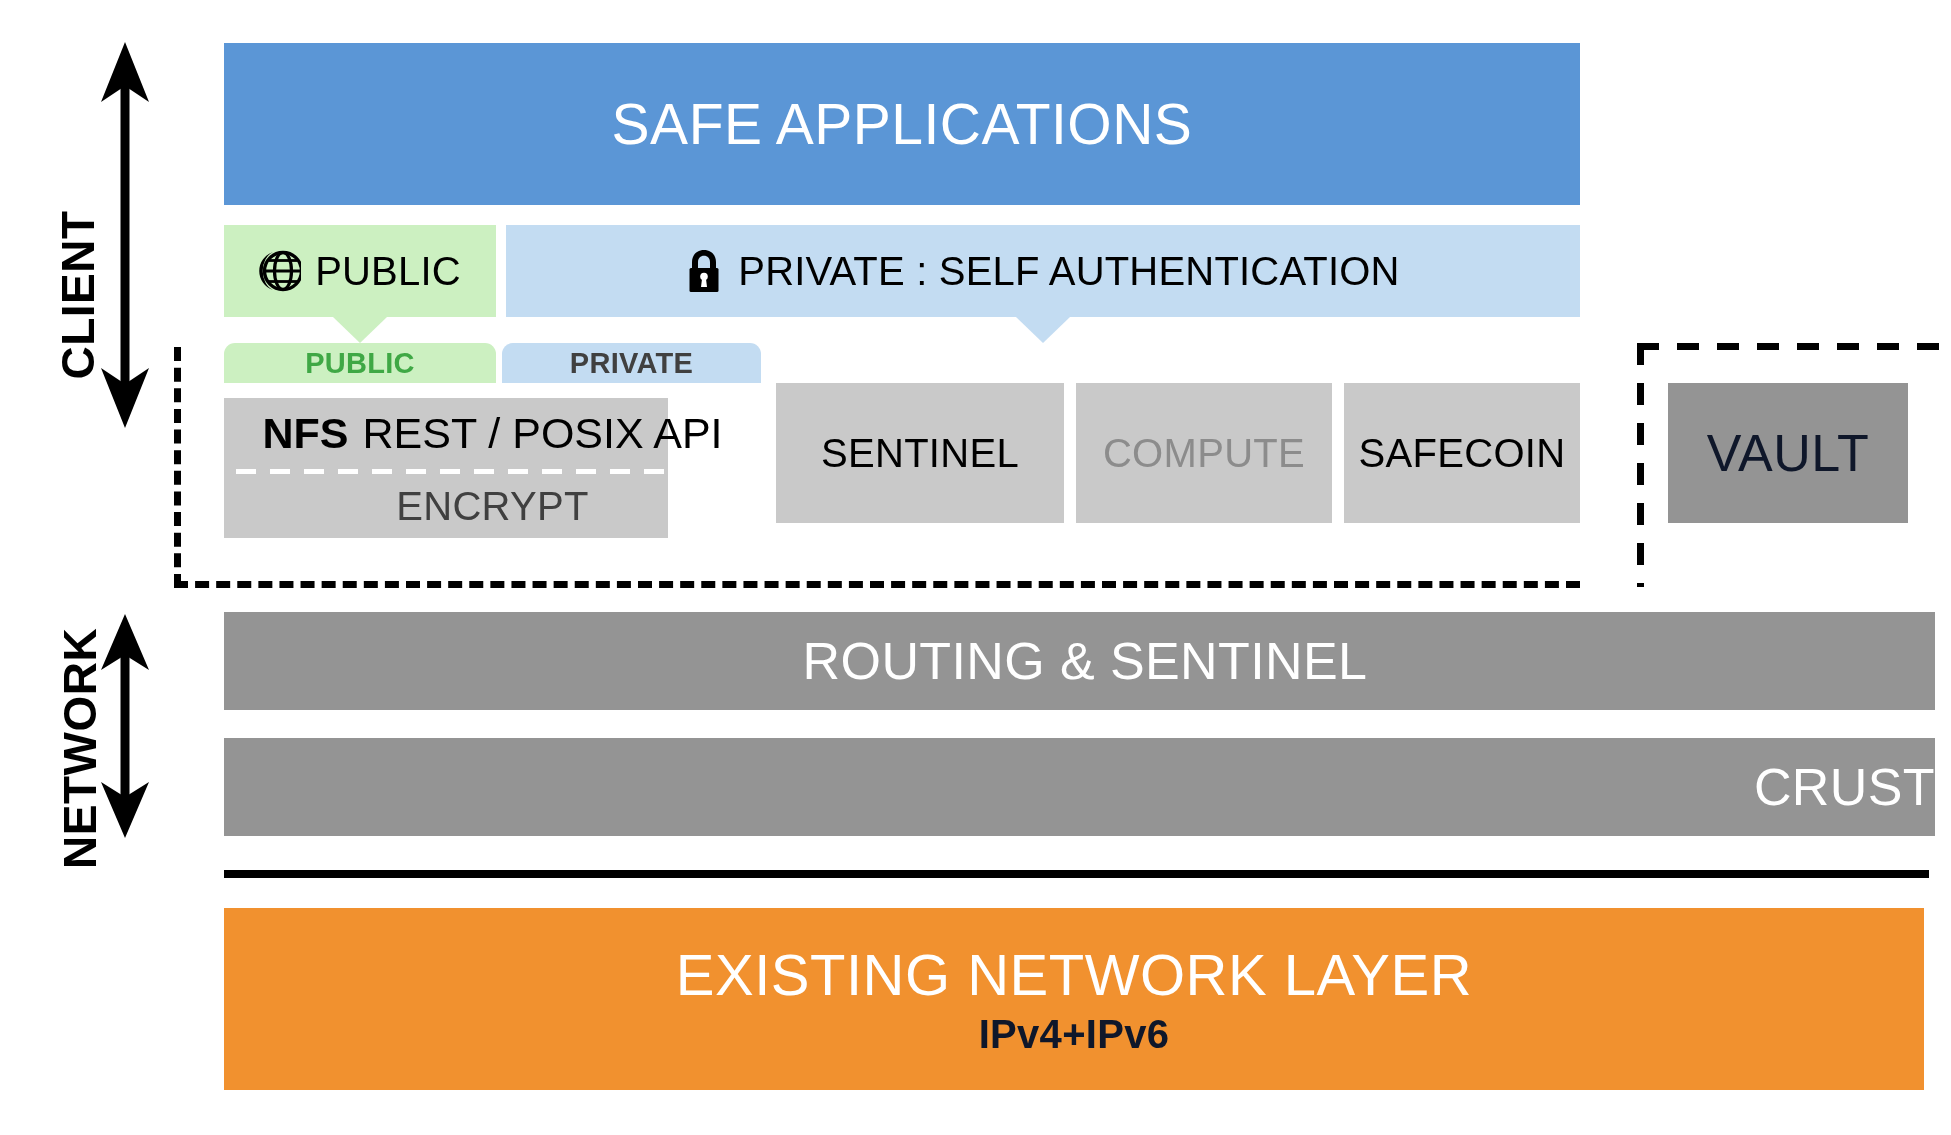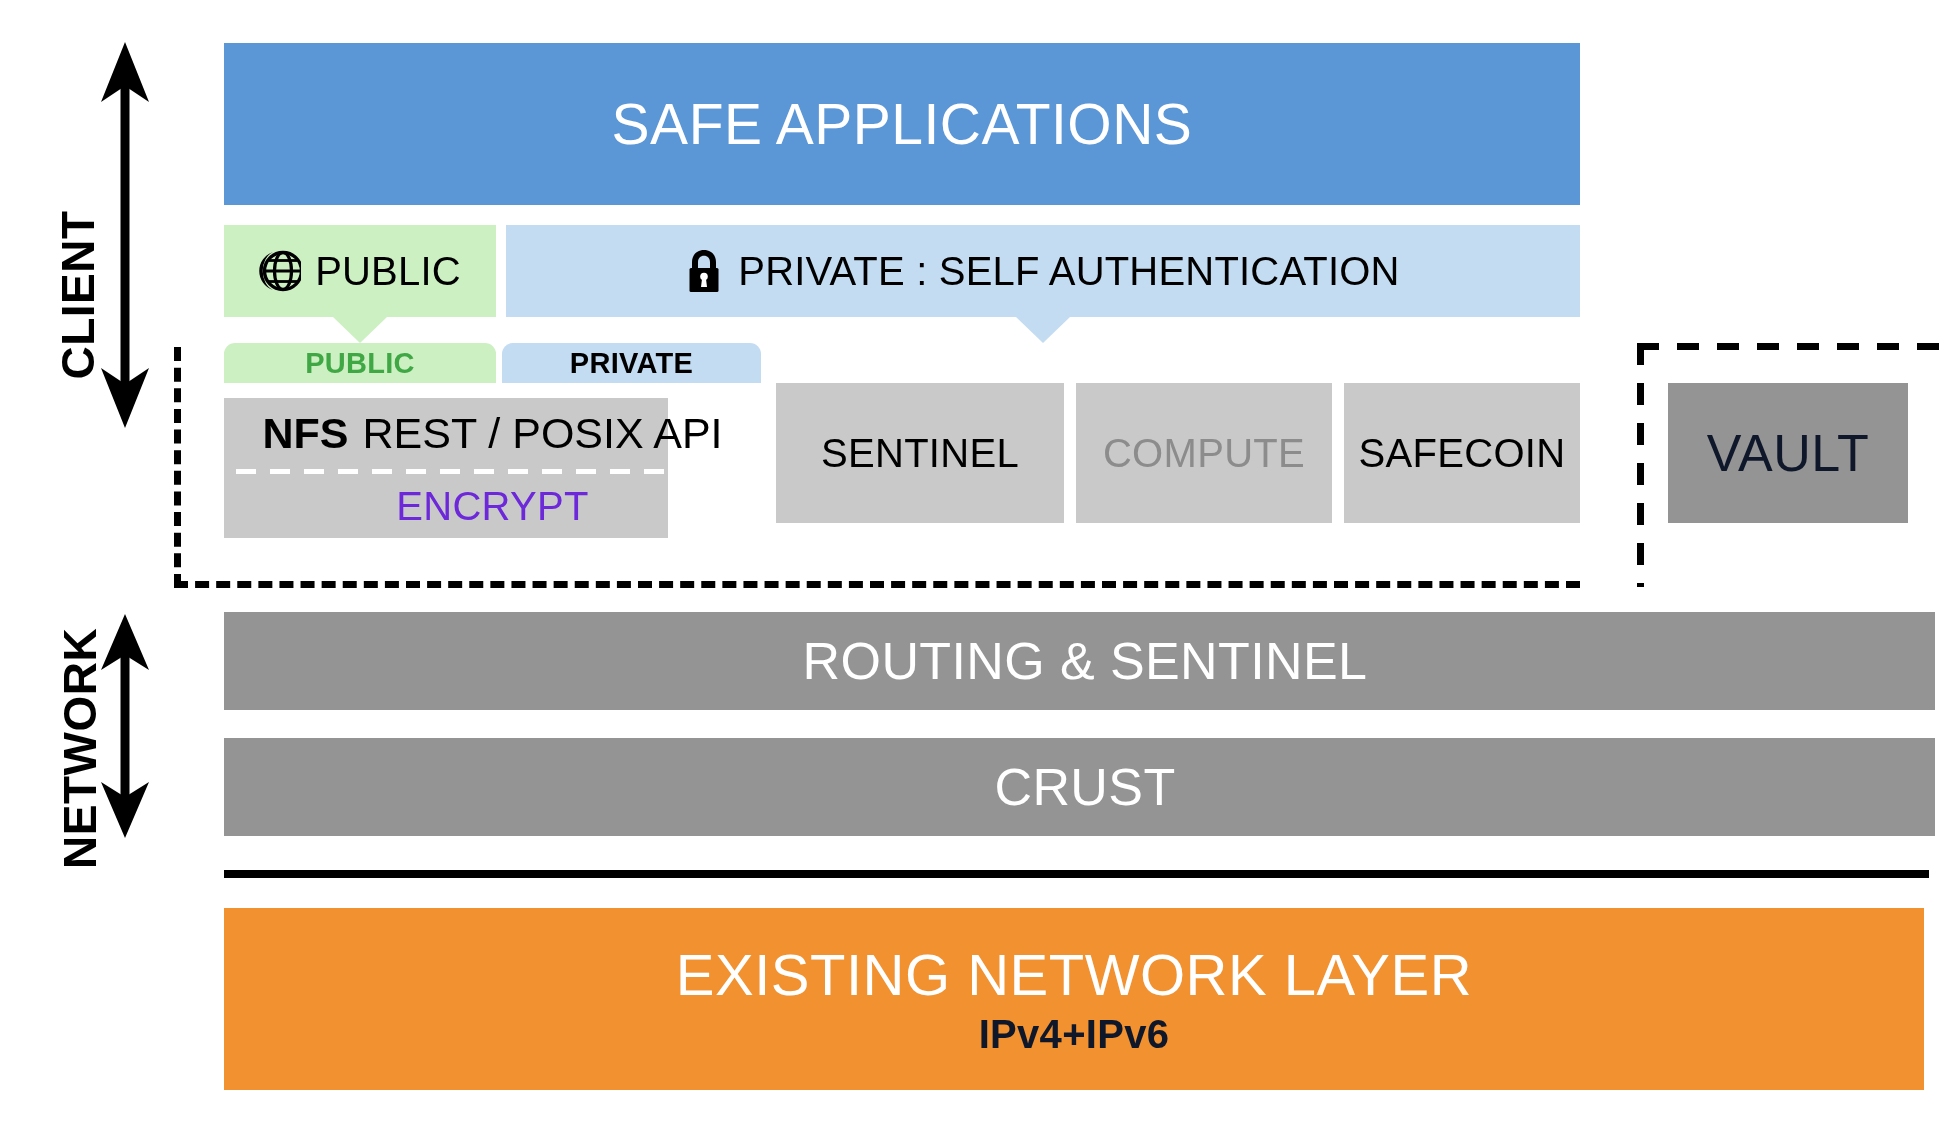--- a/index.html
+++ b/index.html
@@ -183,21 +183,21 @@
   #tab-public {
     left: 0;
     width: 272px;
     background: #CCF0C1;
     color: #3FA845;
   }
   #tab-private {
     left: 278px;
     width: 259px;
     background: #C3DCF2;
-    color: #000000;
+    color: #404040;
   }
 
   #api-block {
     position: absolute;
     left: 0;
     top: 55px;
     width: 444px;
     height: 140px;
     background: #C9C9C9;
   }
@@ -233,21 +233,21 @@
     font-size: 43px;
     font-weight: bold;
     color: #000000;
   }
   .api-rest {
     font-size: 43px;
     color: #000000;
   }
   .api-encrypt {
     font-size: 40px;
-    color: #6d28d9;
+    color: #404040;
     letter-spacing: 0.3px;
   }
 
   .svc-box {
     position: absolute;
     top: 40px;
     height: 140px;
     background: #C9C9C9;
     display: flex;
     align-items: center;
@@ -290,21 +290,21 @@
     align-items: center;
     justify-content: center;
     padding-left: 11px;
   }
   .net-bar .label {
     color: #ffffff;
     font-size: 52px;
     letter-spacing: 0.4px;
   }
   #bar-routing { top: 612px; height: 98px; }
-  #bar-crust   { top: 738px; height: 98px; }
+  #bar-crust   { top: 738px; height: 98px; justify-content: flex-end; }
 
   
   #rule {
     position: absolute;
     left: 0;
     top: 870px;
     width: 1705px;
     height: 8px;
     background: #000000;
   }

